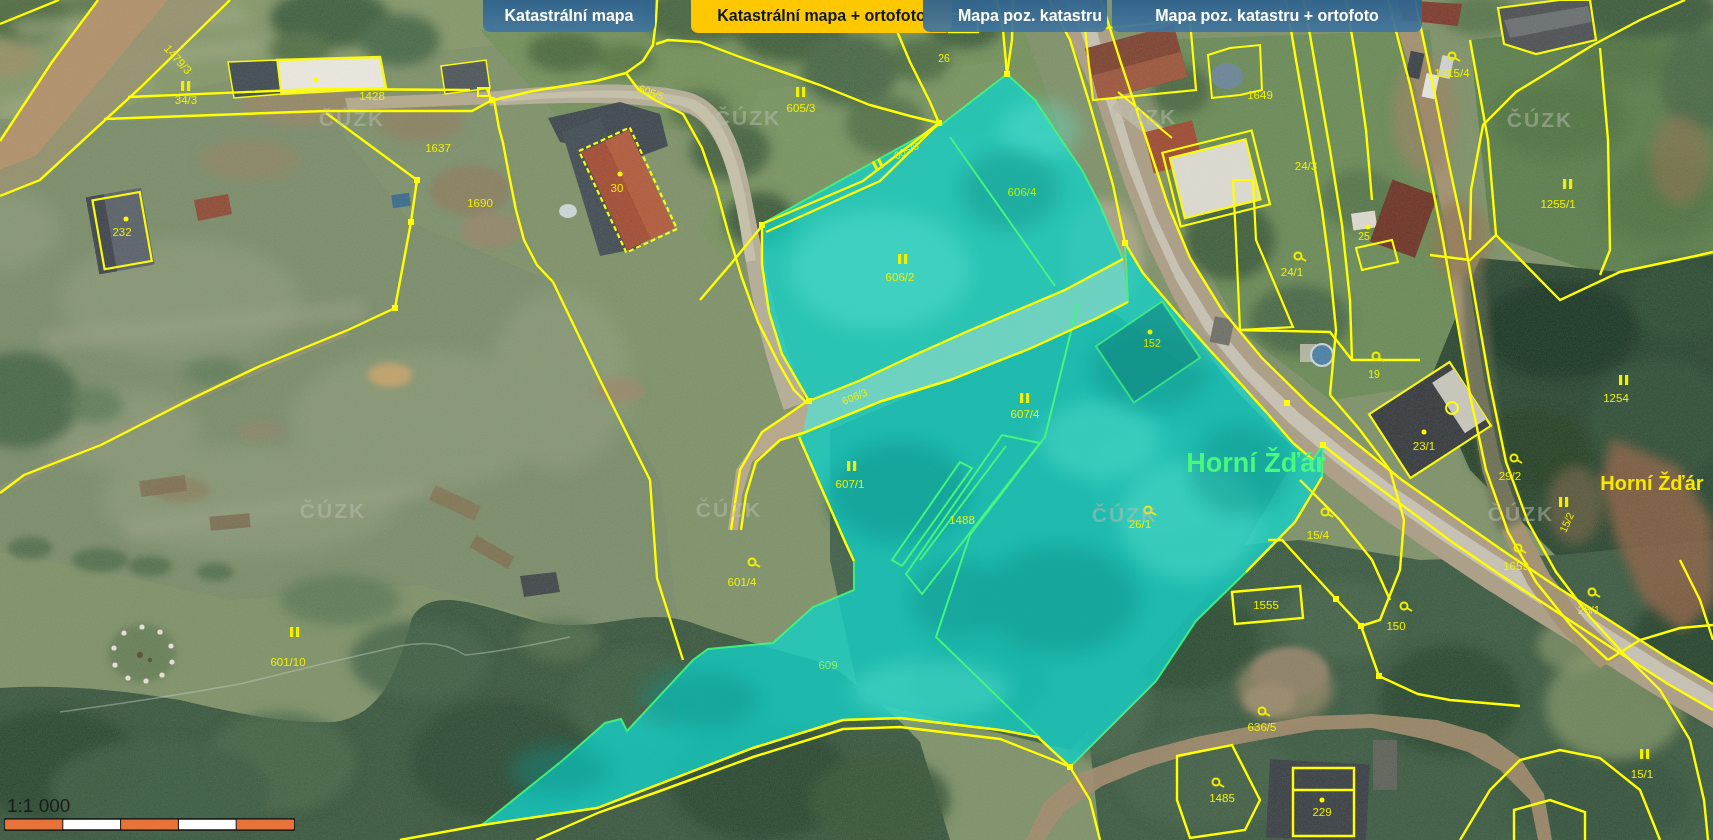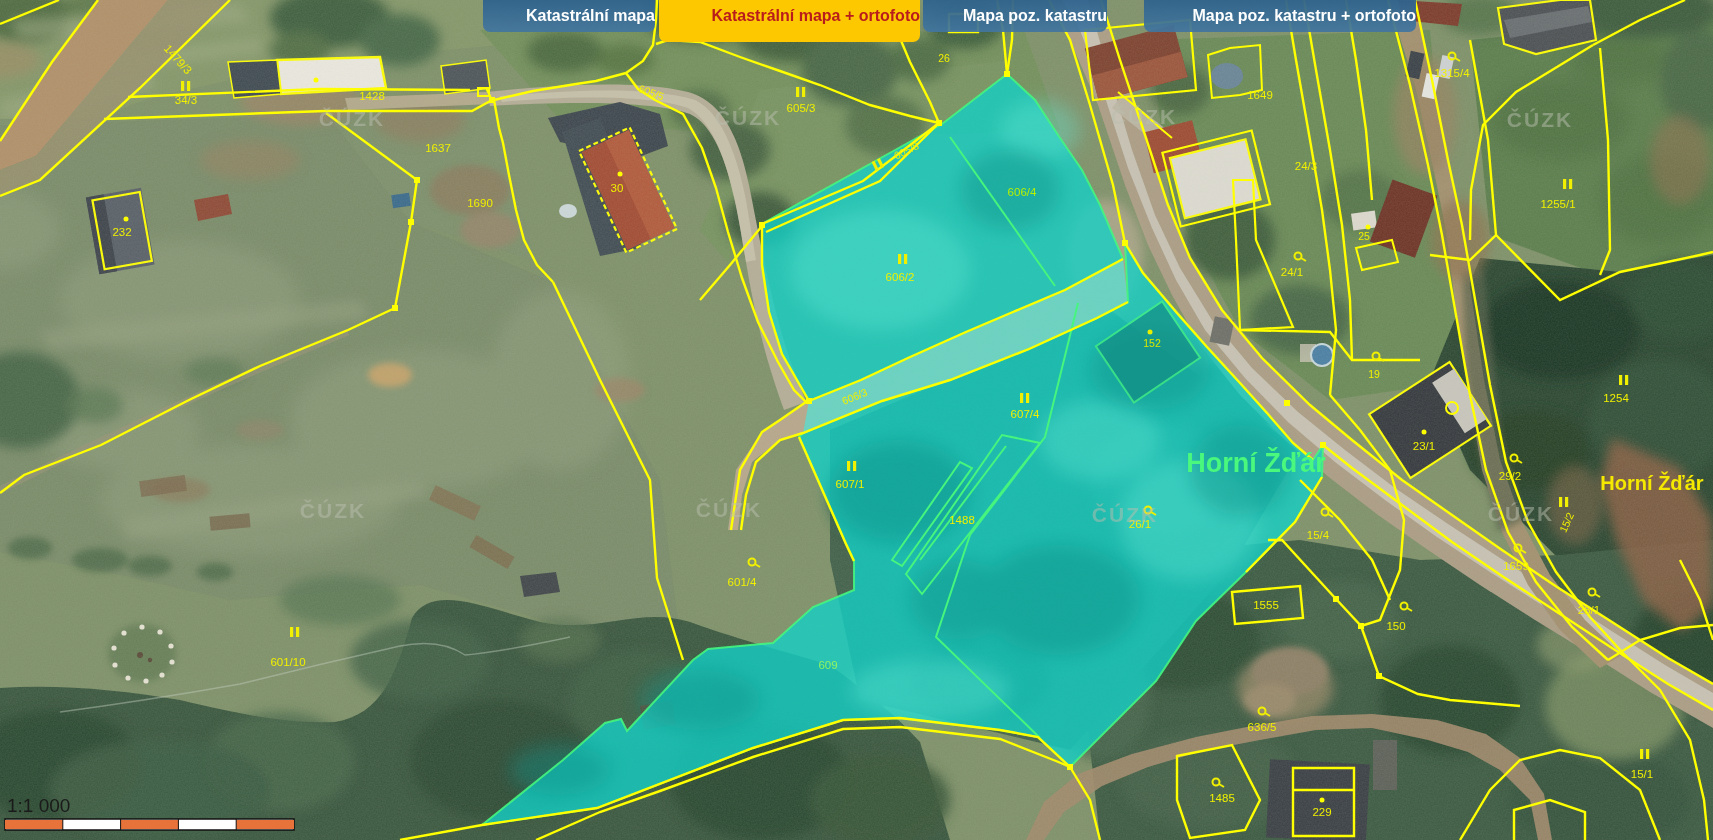--- a/index.html
+++ b/index.html
@@ -1,20 +1,20 @@
 <!DOCTYPE html>
 <html><head>
 <meta charset="utf-8">
 <style>
 html,body{margin:0;padding:0;background:#6f8a5c;width:1713px;height:840px;overflow:hidden;}
 *{box-sizing:border-box;}
 .wrap{position:relative;width:1713px;height:840px;font-family:"Liberation Sans", sans-serif;}
 svg{position:absolute;left:0;top:0;}
-.btn{position:absolute;top:0;height:32px;border-radius:0 0 7px 7px;color:#fff;font-weight:bold;font-size:16px;text-align:right;line-height:31px;background:linear-gradient(180deg,rgba(47,98,140,0.95),rgba(66,118,160,0.92));white-space:nowrap;}
-.btn.active{background:#fdc800;color:#b91c1c;height:42px;line-height:32px;}
+.btn{position:absolute;top:0;height:32px;border-radius:0 0 7px 7px;color:#fff;font-weight:bold;font-size:16px;text-align:center;line-height:31px;background:linear-gradient(180deg,rgba(47,98,140,0.95),rgba(66,118,160,0.92));white-space:nowrap;}
+.btn.active{background:#fdc800;color:#0f172a;height:33px;line-height:32px;margin-left:32px;}
 .scaletxt{position:absolute;left:7px;top:795px;font-size:19px;color:#1a1a1a;}
 </style>
 </head>
 <body>
 <div class="wrap">
 <svg width="1713" height="840" viewBox="0 0 1713 840">
 <defs>
 <filter id="b3" x="-40%" y="-40%" width="180%" height="180%">
           <feGaussianBlur stdDeviation="3"></feGaussianBlur>
         </filter>
@@ -789,21 +789,21 @@
 
 <text x="1521" y="521" font-size="21" font-weight="bold" fill="#b9beae" opacity="0.5" text-anchor="middle" letter-spacing="2" font-family="Liberation Sans, sans-serif">ČÚZK</text>
 </svg>
 
 <div class="btn" style="left:483px;width:172px;">Katastrální mapa</div>
 
 <div class="btn active" style="left:659px;width:261px;">Katastrální mapa + ortofoto</div>
 
 <div class="btn" style="left:923px;width:184px;padding-left:30px;">Mapa poz. katastru</div>
 
-<div class="btn" style="left:1144px;width:272px;">Mapa poz. katastru + ortofoto</div>
+<div class="btn" style="left:1112px;width:310px;">Mapa poz. katastru + ortofoto</div>
 
 <div class="scaletxt">1:1 000</div>
 
 <svg width="300" height="25" style="left:4px;top:818px;">
       <rect x="1" y="1" width="289" height="11" fill="#ffffff" stroke="#111" stroke-width="1.5"></rect>
       <rect x="1.0" y="2" width="57.8" height="9" fill="#e8733a"></rect>
       <rect x="116.6" y="2" width="57.8" height="9" fill="#e8733a"></rect>
       <rect x="232.2" y="2" width="57.8" height="9" fill="#e8733a"></rect>
       <g stroke="#111" stroke-width="1">
         <line x1="58.8" y1="1" x2="58.8" y2="12"></line>

